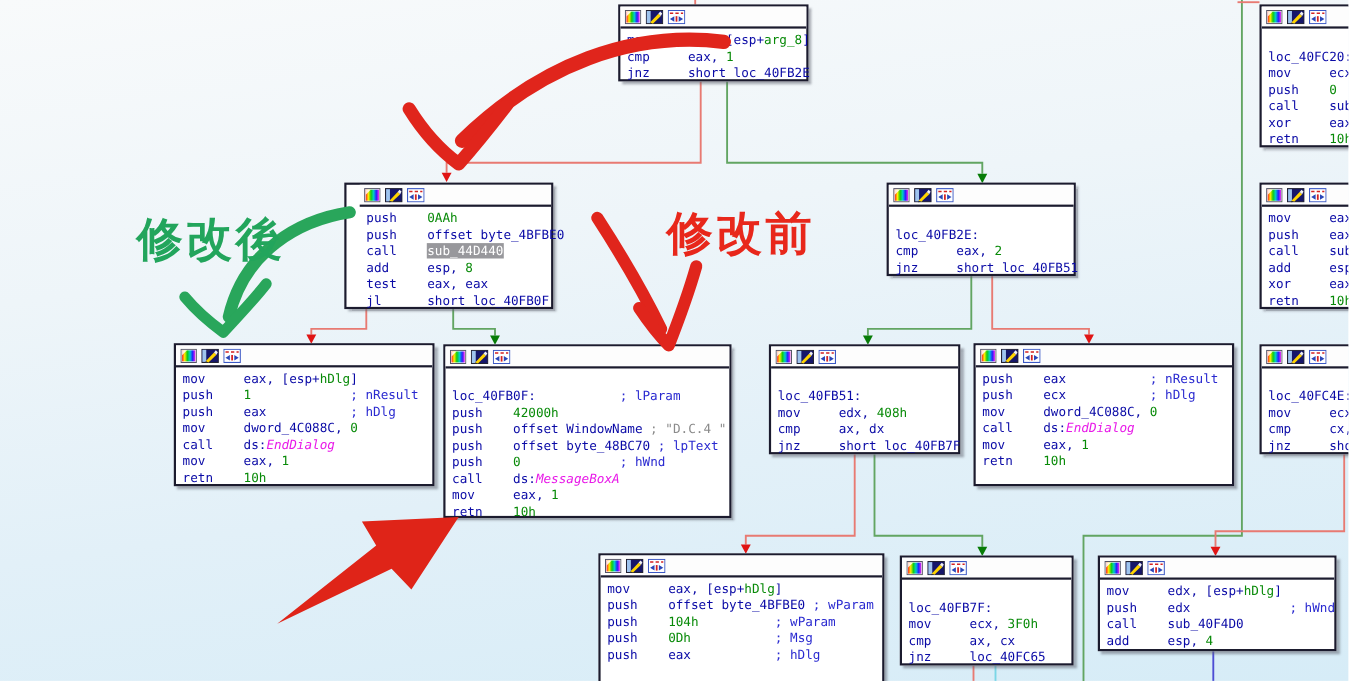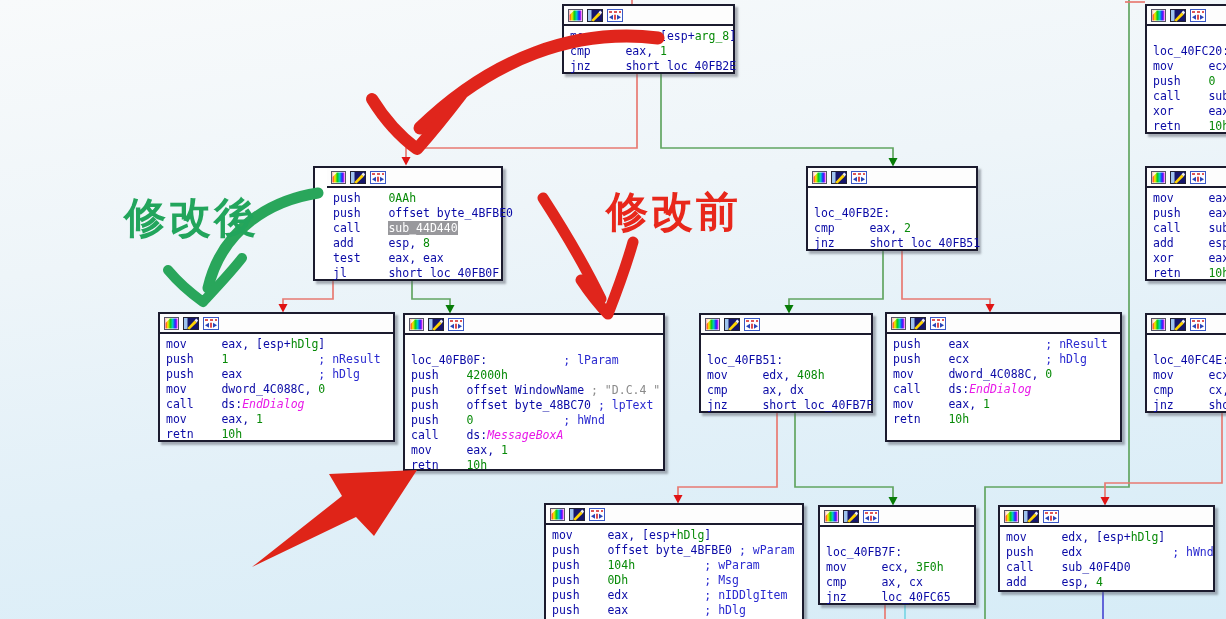--- a/index.html
+++ b/index.html
@@ -461,21 +461,20 @@
               <polygon points="14,8.2 10,5.7 10,10.7" fill="#2a46b8"></polygon>
               <rect x="7.2" y="5.7" width="1.6" height="5" fill="#d42222"></rect>
             </svg>
           </span>
         </div>
         <div class="body">
           <div class="ln"><span class="tok-i">mov     eax, [esp+</span><span class="tok-n">hDlg</span><span class="tok-i">]</span></div>
           <div class="ln"><span class="tok-i">push    offset byte_4BFBE0 </span><span class="tok-c">; wParam</span></div>
           <div class="ln"><span class="tok-i">push    </span><span class="tok-n">104h</span><span class="tok-i">          </span><span class="tok-c">; wParam</span></div>
           <div class="ln"><span class="tok-i">push    </span><span class="tok-n">0Dh</span><span class="tok-i">           </span><span class="tok-c">; Msg</span></div>
-          <div class="ln"><span class="tok-i">push    edx           </span><span class="tok-c">; nIDDlgItem</span></div>
           <div class="ln"><span class="tok-i">push    eax           </span><span class="tok-c">; hDlg</span></div>
         </div>
       </div>
       <div class="block" style="left: 818px; top: 505px; width: 158px; height: 100px;">
         <div class="titlebar">
           <span class="icon">
             <svg width="15" height="13" viewBox="0 0 15 13">
               <rect x="0.5" y="0.5" width="14" height="12" fill="#fff" stroke="#556"></rect>
               <rect x="1.5" y="1.5" width="12" height="10" fill="url(#rainbow)"></rect>
               <polygon points="1.5,1.5 6,1.5 1.5,6" fill="#ffffff" opacity="0.85"></polygon>

